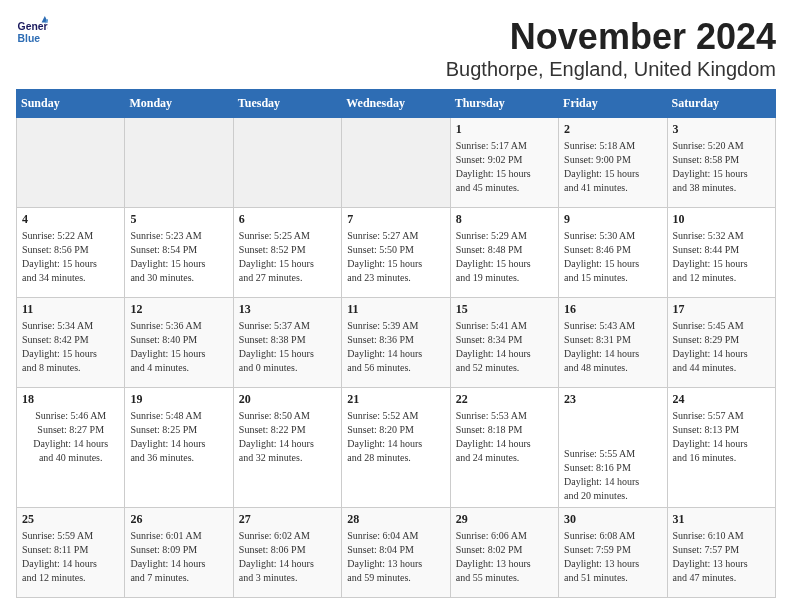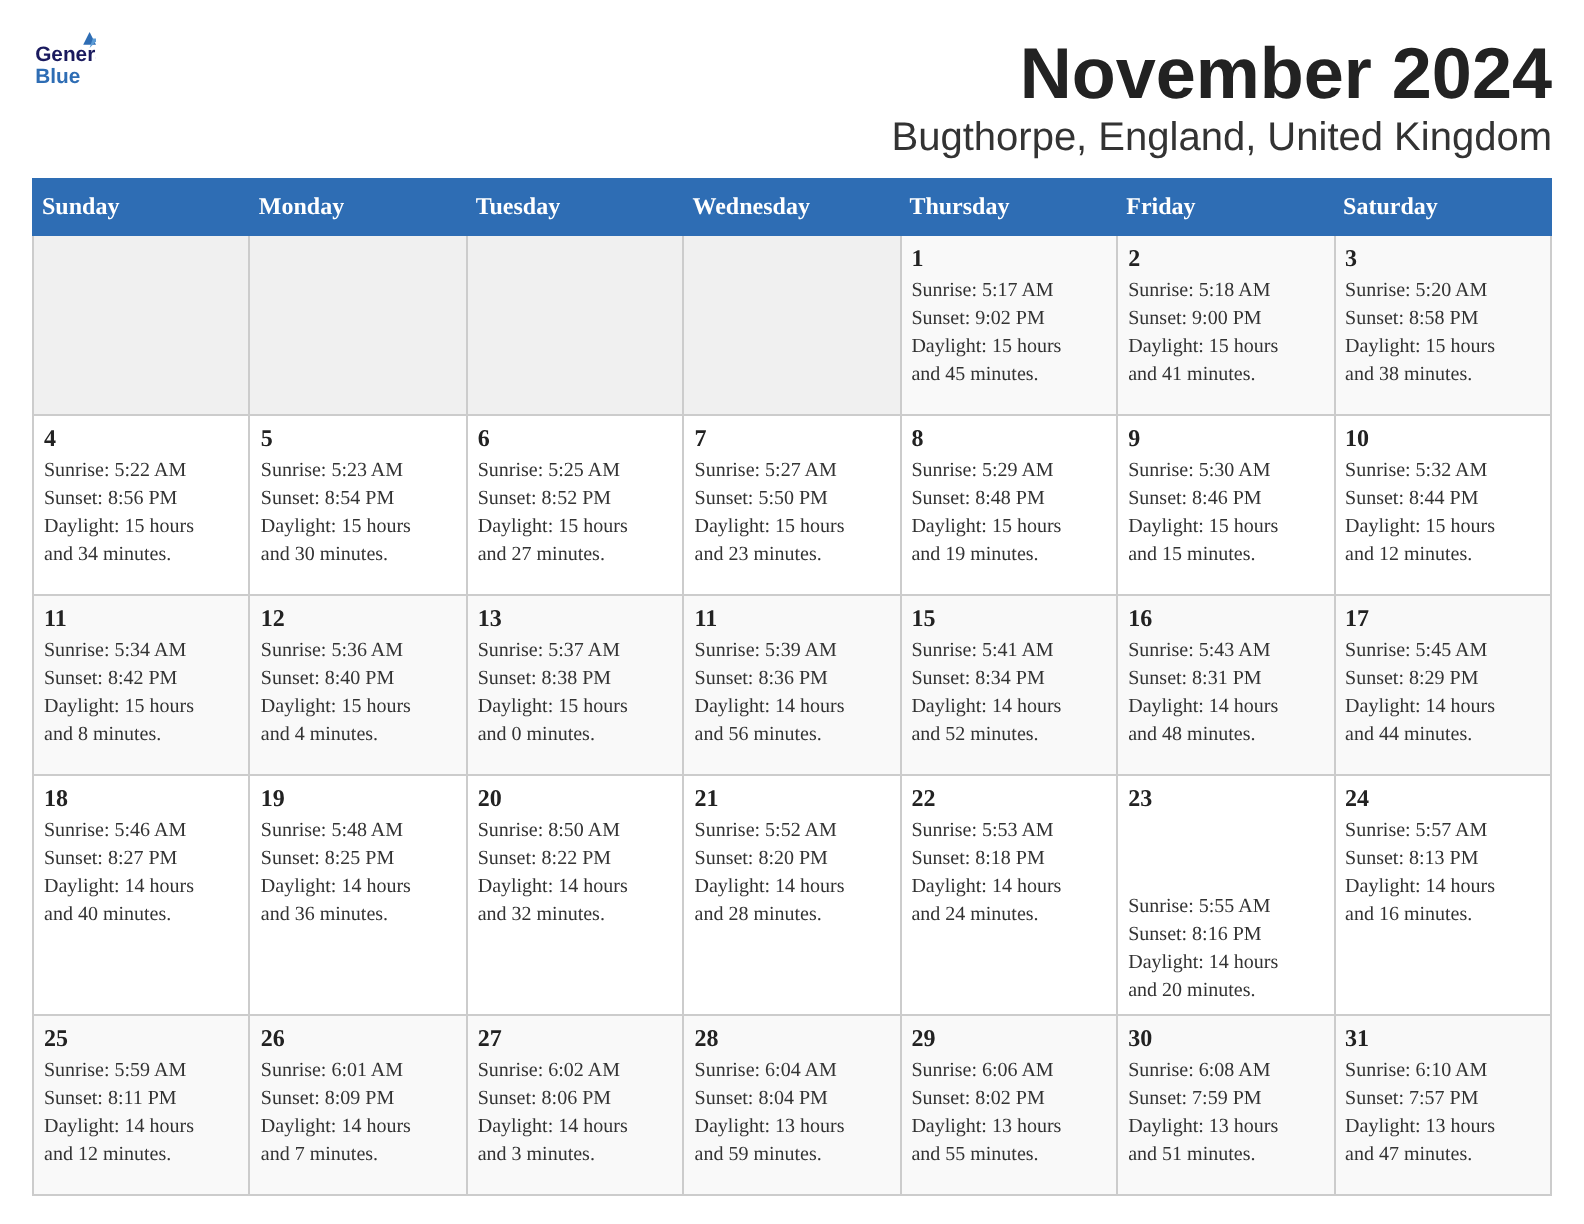--- a/index.html
+++ b/index.html
@@ -235,21 +235,21 @@
           <span class="day-number">17</span>
           <div class="day-info" style="white-space: pre-line;">Sunrise: 5:45 AM
 Sunset: 8:29 PM
 Daylight: 14 hours
 and 44 minutes.</div>
         </td>
       </tr>
       <tr>
         <td>
           <span class="day-number">18</span>
-          <div class="day-info" style="white-space: pre-line;">Sunrise: 5:46 AM
+          <div class="day-info" style="white-space: pre-line; text-align: center;">Sunrise: 5:46 AM
 Sunset: 8:27 PM
 Daylight: 14 hours
 and 40 minutes.</div>
         </td>
         <td>
           <span class="day-number">19</span>
           <div class="day-info" style="white-space: pre-line;">Sunrise: 5:48 AM
 Sunset: 8:25 PM
 Daylight: 14 hours
 and 36 minutes.</div>

